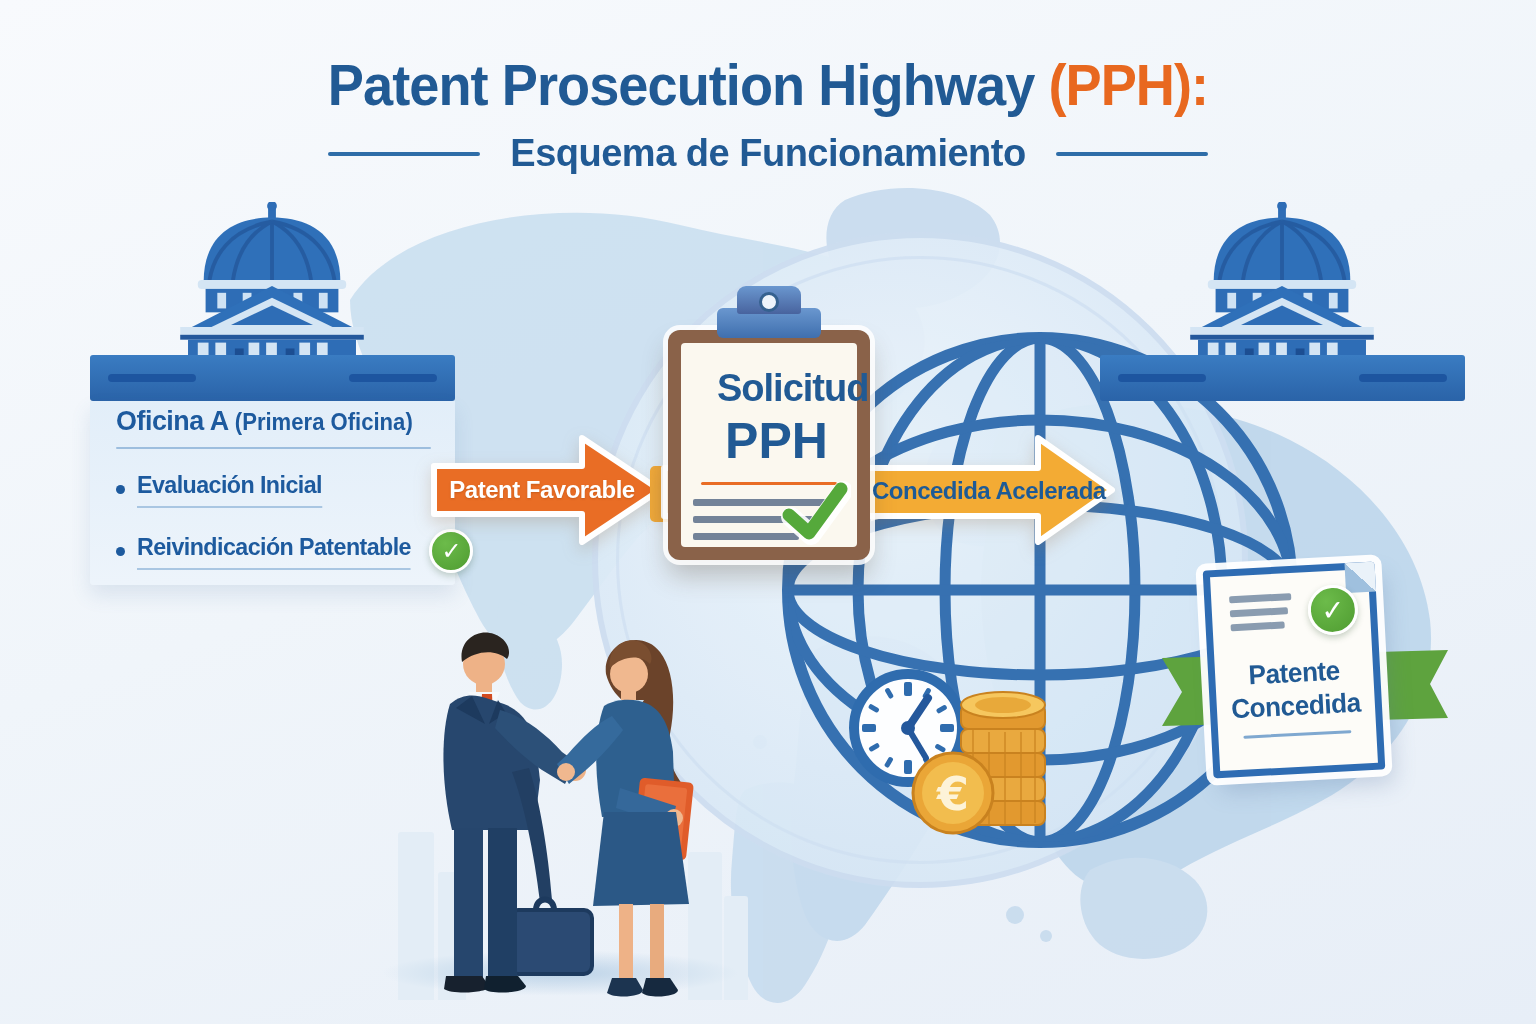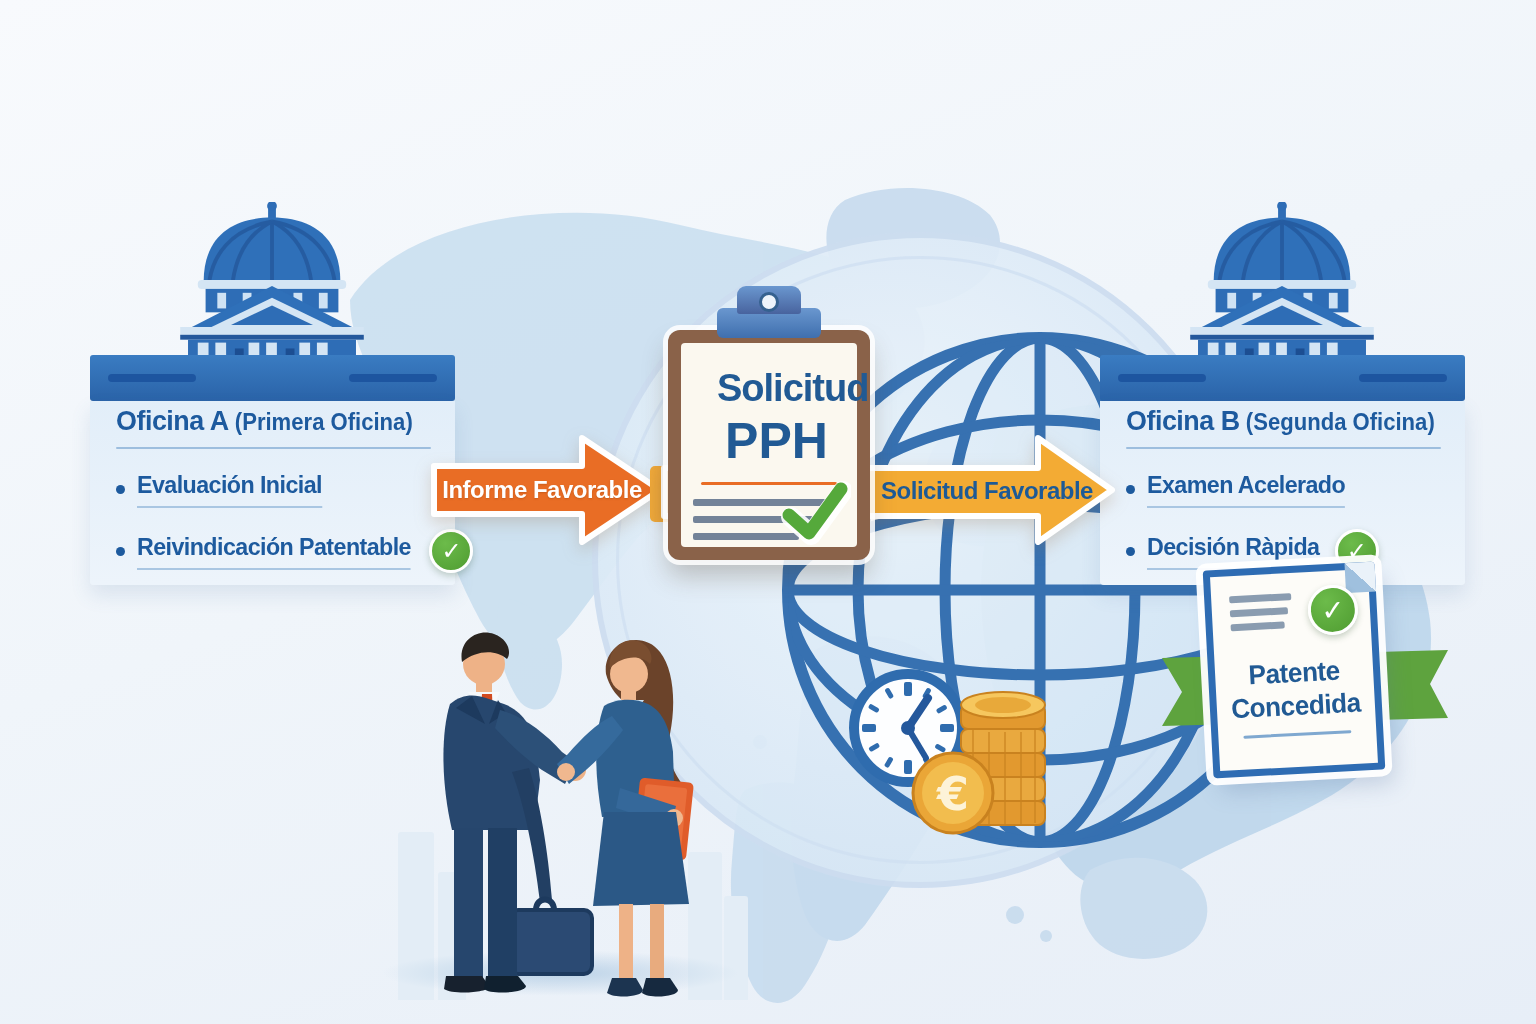--- a/index.html
+++ b/index.html
@@ -148,20 +148,28 @@
       <ellipse cx="270" cy="270" rx="252" ry="170"></ellipse>
       <line x1="18" y1="270" x2="522" y2="270"></line>
     </g>
   </svg>
 
   <div class="abs skyline" style="left:398px;top:832px;width:36px;height:168px;"></div>
   <div class="abs skyline" style="left:438px;top:872px;width:28px;height:128px;"></div>
   <div class="abs skyline" style="left:688px;top:852px;width:34px;height:148px;"></div>
   <div class="abs skyline" style="left:724px;top:896px;width:24px;height:104px;"></div>
 
+  <div class="abs title-wrap">
+    <div class="title-line1"><span class="t-blue">Patent Prosecution Highway </span><span class="t-orange">(PPH):</span></div>
+    <div class="title-line2">
+      <span class="title-dash"></span>
+      <span class="subtitle-text">Esquema de Funcionamiento</span>
+      <span class="title-dash"></span>
+    </div>
+  </div>
 
   <svg width="0" height="0" style="position:absolute">
     <symbol id="capitol" viewBox="0 0 240 170">
       <rect x="116" y="2" width="8" height="20" fill="#2e6db6"></rect>
       <circle cx="120" cy="4" r="5" fill="#2e6db6"></circle>
       <path d="M50,82 C50,30 86,16 120,16 C154,16 190,30 190,82 Z" fill="#2f70b9"></path>
       <g stroke="#24589c" stroke-width="4" fill="none" opacity=".8">
         <path d="M120,20 L120,80"></path>
           <path d="M120,20 C96,32 84,54 80,80"></path>
         <path d="M120,20 C144,32 156,54 160,80"></path>
@@ -214,45 +222,32 @@
         <span class="check-badge">✓</span>
       </div>
     </div>
   </div>
 
   <svg class="abs building" style="left:1164px;top:202px;" width="236" height="166" viewBox="0 0 240 170">
       <use href="#capitol"></use>
     </svg>
   <div class="abs panel" style="left:1100px;">
     <div class="panel-band"></div>
-    <div class="panel-body">
-      <div class="office-heading"><strong>Oficina B</strong><span> (Segunda Oficina)</span></div>
-      <div class="panel-divider"></div>
-      <div class="bullet-row">
-        <span class="dot"></span>
-        <span class="bullet-label">Examen Acelerado</span>
-      </div>
-      <div class="bullet-row">
-        <span class="dot"></span>
-        <span class="bullet-label">Decisión Ràpida</span>
-        <span class="check-badge">✓</span>
-      </div>
-    </div>
   </div>
 
   <svg class="abs arrow-svg" style="left:426px;top:428px;" width="242" height="124">
     <polygon points="8,38 156,38 156,10 234,62 156,114 156,86 8,86" fill="#e96d25" stroke="#ffffff" stroke-width="6" stroke-linejoin="round"></polygon>
   </svg>
-  <div class="abs arrow-label lbl-left" style="left:436px;top:476px;width:212px;">Informe Favorable</div>
+  <div class="abs arrow-label lbl-left" style="left:436px;top:476px;width:212px;">Patent Favorable</div>
 
   <div class="abs yellow-tab"></div>
   <svg class="abs arrow-svg" style="left:660px;top:428px;" width="458" height="124">
     <polygon points="4,40 378,40 378,10 452,62 378,114 378,88 4,88" fill="#f3ab34" stroke="#ffffff" stroke-width="6" stroke-linejoin="round"></polygon>
   </svg>
-  <div class="abs arrow-label lbl-right" style="left:872px;top:477px;width:230px;">Solicitud Favorable</div>
+  <div class="abs arrow-label lbl-right" style="left:872px;top:477px;width:230px;">Concedida Acelerada</div>
 
   <div class="abs clipboard">
     <div class="clip-metal-wide"></div>
     <div class="clip-metal-narrow"></div>
     <div class="clip-hole"></div>
     <div class="clip-paper">
       <div class="clip-t1">Solicitud</div>
       <div class="clip-t2">PPH</div>
       <div class="clip-orange-line"></div>
       <div class="clip-bar" style="margin-top:14px;width:134px;"></div>

